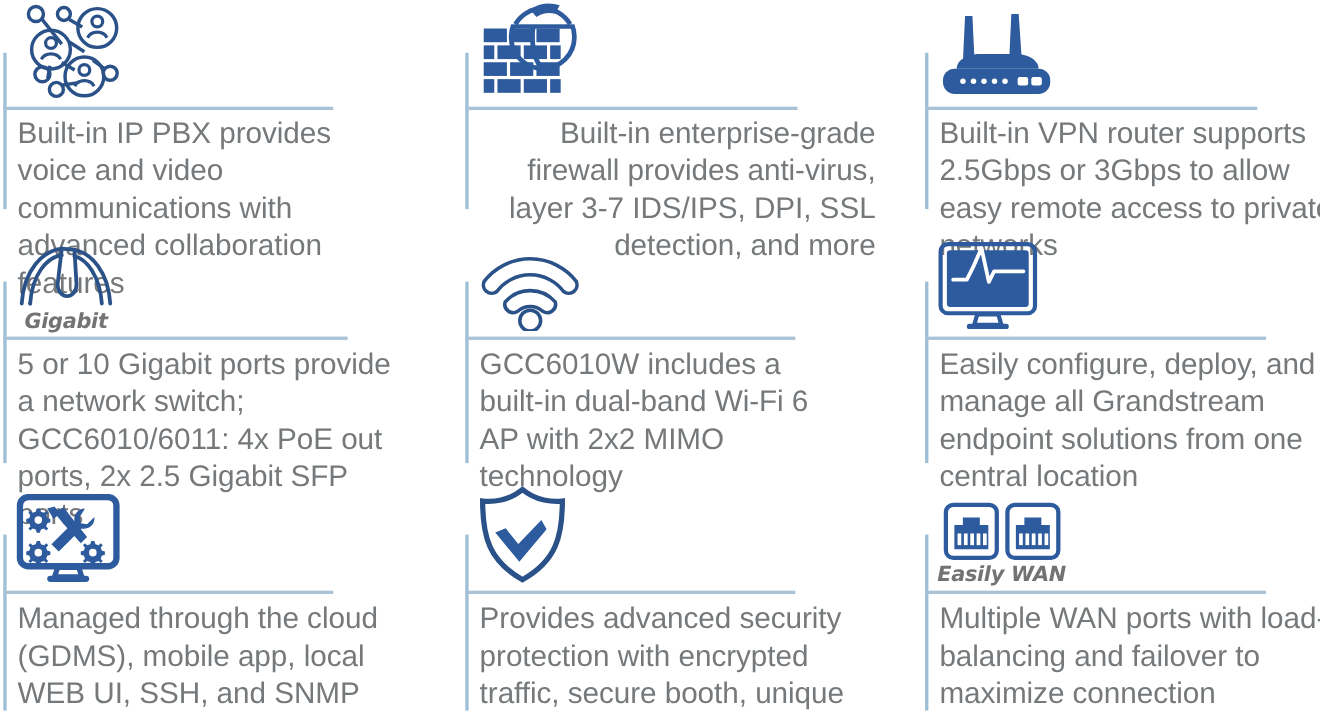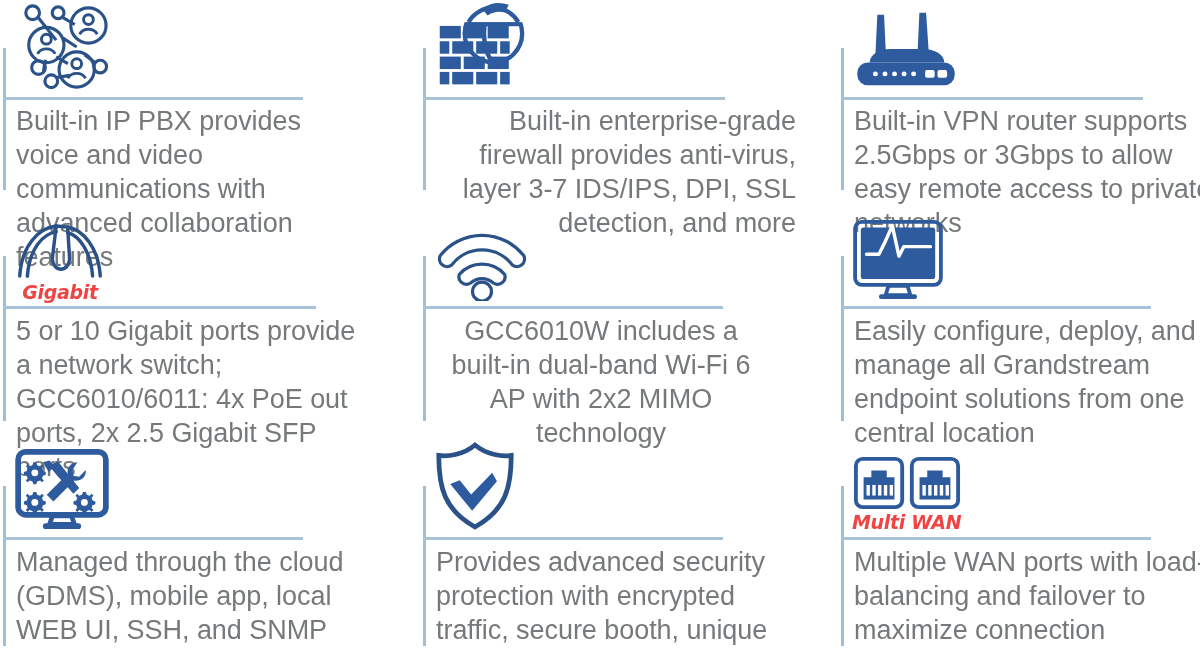--- a/index.html
+++ b/index.html
@@ -60,21 +60,21 @@
     display: flex;
     flex-direction: column;
     align-items: center;
   }
 
   .icon-caption {
     font-family: "DejaVu Sans", sans-serif;
     font-weight: bold;
     font-style: italic;
     font-size: 19px;
-    color: #ef4444;
+    color: #737373;
     letter-spacing: -0.3px;
     margin-top: 1px;
     line-height: 1;
   }
 
   .desc {
     position: absolute;
     left: 16px;
     font-size: 27px;
     line-height: 1.26;
@@ -88,21 +88,21 @@
   .c1 .hrule { top: 97px;  width: 300px; }
   .c1 .desc  { top: 104px; width: 330px; }
   .c2 .hrule { top: 97px;  width: 302px; }
   .c2 .desc  { top: 104px; width: 360px; text-align: right; }
   .c3 .hrule { top: 97px;  width: 302px; }
   .c3 .desc  { top: 104px; width: 360px; }
   
   .c4 .hrule { top: 98px;  width: 313px; }
   .c4 .desc  { top: 106px; width: 350px; }
   .c5 .hrule { top: 98px;  width: 300px; }
-  .c5 .desc  { top: 106px; width: 330px; text-align: center; }
+  .c5 .desc  { top: 106px; width: 330px; }
   .c6 .hrule { top: 98px;  width: 310px; }
   .c6 .desc  { top: 106px; width: 362px; }
   
   .c7 .hrule { top: 99px;  width: 300px; }
   .c7 .desc  { top: 107px; width: 340px; }
   .c8 .hrule { top: 99px;  width: 300px; }
   .c8 .desc  { top: 107px; width: 340px; }
   .c9 .hrule { top: 99px;  width: 310px; }
   .c9 .desc  { top: 107px; width: 362px; }
 
@@ -363,19 +363,19 @@
               <rect x="32" y="30" width="3.5" height="11"></rect>
               <rect x="38" y="30" width="3.5" height="11"></rect>
               <rect x="72" y="30" width="3.5" height="11"></rect>
               <rect x="78" y="30" width="3.5" height="11"></rect>
               <rect x="84" y="30" width="3.5" height="11"></rect>
               <rect x="90" y="30" width="3.5" height="11"></rect>
               <rect x="96" y="30" width="3.5" height="11"></rect>
             </g>
           </svg>
         </span>
-        <span class="icon-caption">Multi WAN</span>
+        <span class="icon-caption">Easily WAN</span>
       </div>
     </div>
     <div class="desc">Multiple WAN ports with load-balancing and failover to maximize connection reliability</div>
   </div>
 
 </div>
 
 </body></html>

